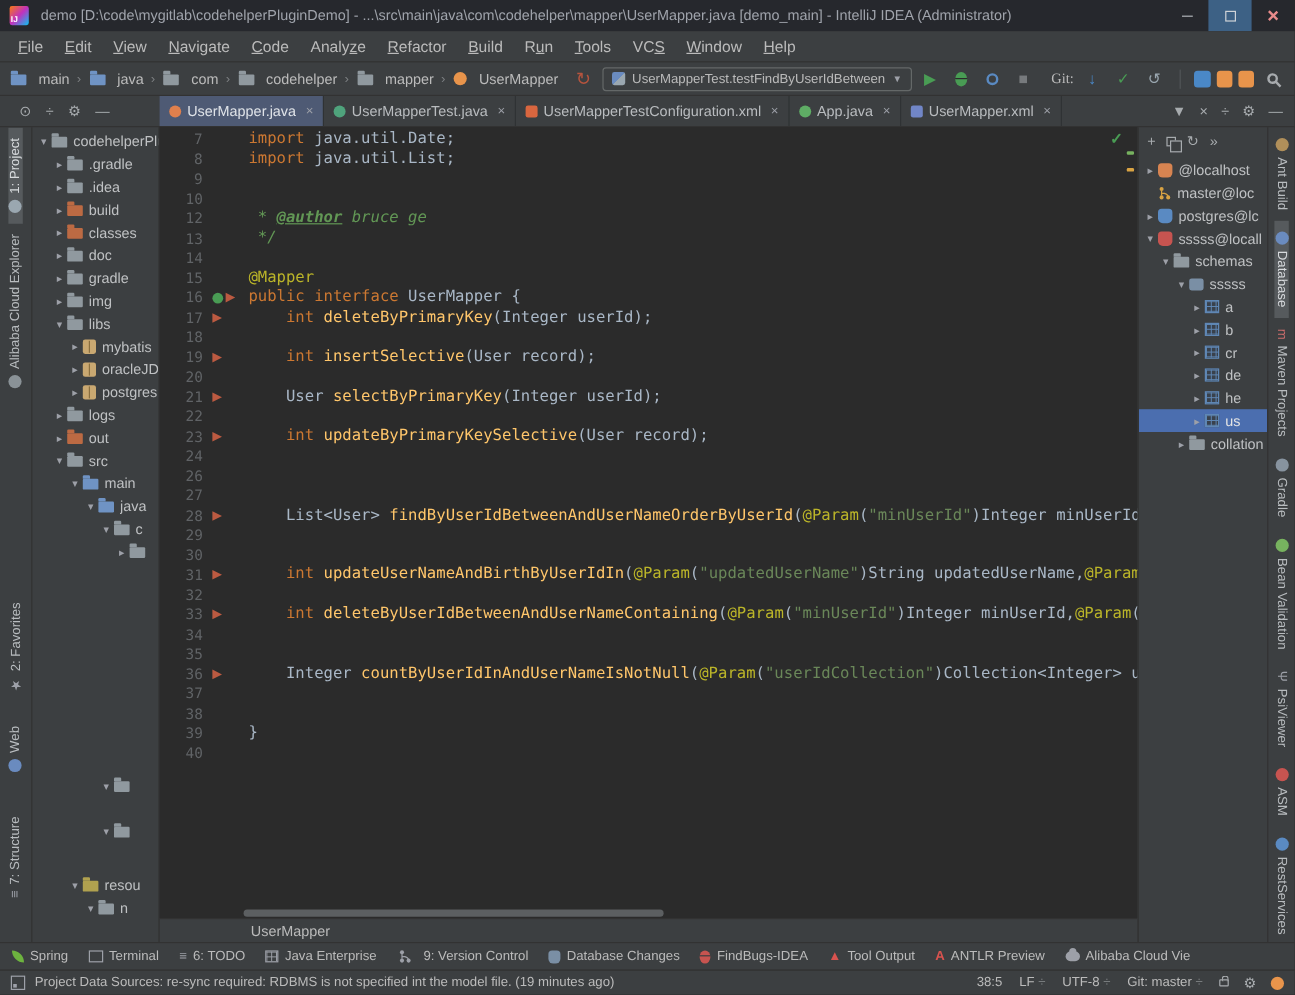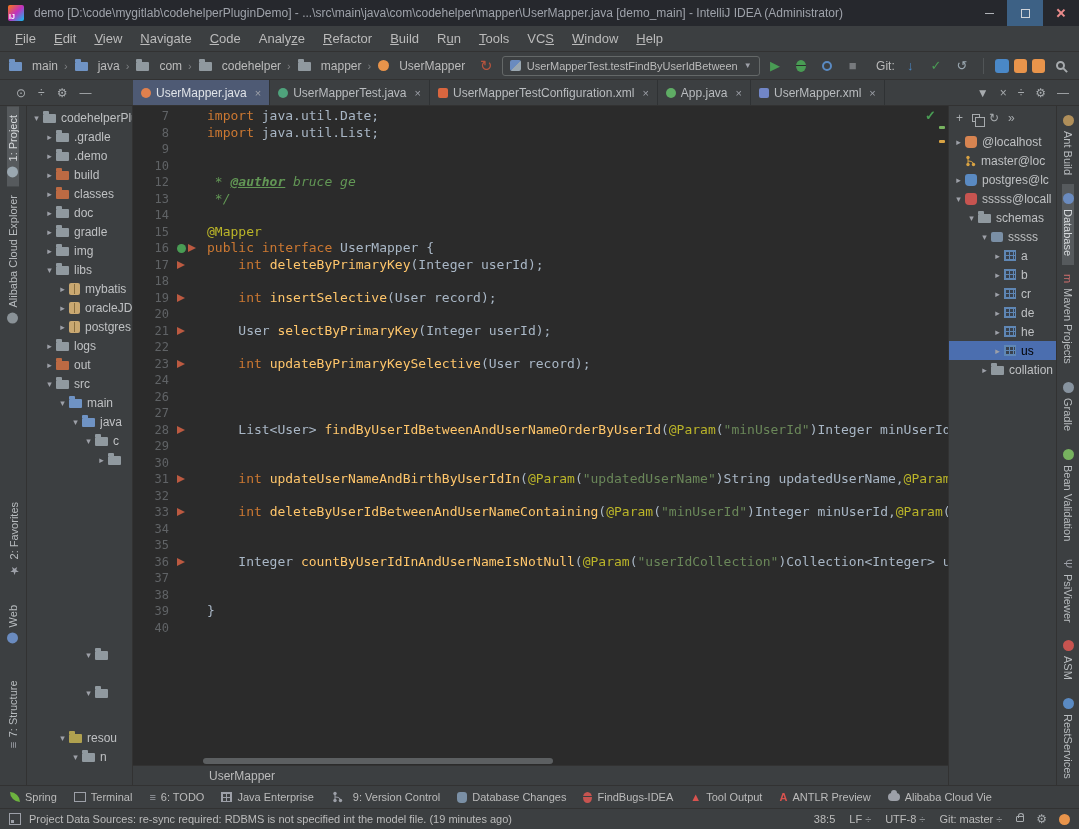--- a/index.html
+++ b/index.html
@@ -39,21 +39,21 @@
   .tb-back { color:#b5543e; font-size:15px; margin:0 4px 0 10px; transform:scaleX(-1); }
   .run-combo { display:flex; align-items:center; gap:6px; border:1px solid #646868; border-radius:3px;
     height:20px; padding:0 7px; font-size:11px; color:#bbbbbb; white-space:nowrap; }
   .rc-ic { width:11px; height:11px; border-radius:2px; background:linear-gradient(135deg,#6a8bbf 50%,#9aa7b0 50%); }
   .rc-arrow { font-size:8px; color:#9da0a8; }
   .tb-icon { width:22px; height:22px; display:flex; align-items:center; justify-content:center; font-size:13px; }
   .run-glyph { color:#499c54; } .stop-glyph { color:#777a7d; }
   .ic-bug { width:10px; height:12px; background:#499c54; border-radius:5px/6px; position:relative; }
   .ic-bug::before { content:""; position:absolute; top:5px; left:0; right:0; height:1px; background:#2b2b2b; }
   .ic-cov { width:10px; height:10px; border:2px solid #5a8ac2; border-radius:50%; }
-  .git-label { font-size:12px; color:#bbbbbb; margin-left:8px; }
+  .git-label { font-size:12px; color:#bbbbbb; margin-left:8px;font-family:Liberation Serif, serif; }
   .g-update { color:#4a88c7; } .g-commit { color:#499c54; } .g-revert { color:#9aa7b0; }
   .tb-divider { width:1px; height:16px; background:#515557; margin:0 6px; }
   .plug { width:14px; height:14px; border-radius:3px; }
   .plug.blue { background:#4a88c7; } .plug.orange { background:#e8944b; }
   .ic-search { width:9px; height:9px; border:2px solid #a7abae; border-radius:50%; position:relative; }
   .ic-search::after { content:""; position:absolute; width:6px; height:2px; background:#a7abae;
     transform:rotate(45deg); right:-5px; bottom:-3px; }
 
   
   .tabbar { height:26px; flex:none; background:#3c3f41; border-bottom:1px solid #323232; display:flex; align-items:stretch; }
@@ -80,21 +80,21 @@
   .si { width:11px; height:11px; border-radius:50%; display:inline-block; flex:none; }
   .sg { font-size:11px; flex:none; }
 
   
   .project-panel { width:106px; flex:none; background:#3c3f41; border-right:1px solid #323232;
     overflow:hidden; padding-top:2px; font-size:12px; }
   .trow { height:19px; display:flex; align-items:center; white-space:nowrap; overflow:hidden; }
   .trow.sel { background:#4b6eaf; color:#fff; }
   .arrow { width:11px; flex:none; text-align:center; color:#9da0a8; font-size:9px; }
   .tlabel { color:#bfc1c3; overflow:hidden; }
-  .trow.sel .tlabel { color:#000000; }
+  .trow.sel .tlabel { color:#e5e5e5; }
   .ic { flex:none; margin:0 5px 0 1px; display:inline-block; }
   .ic.folder { width:13px; height:9px; background:#90999f; border-radius:1px; position:relative; margin-top:2px; }
   .ic.folder::before { content:""; position:absolute; top:-3px; left:0; width:6px; height:3px; background:inherit; border-radius:1px 1px 0 0; }
   .ic.folder.ex  { background:#bc6a43; }
   .ic.folder.src { background:#6f93c4; }
   .ic.folder.res { background:#b0a14f; }
   .ic.jar { width:11px; height:12px; background:#c9a871; border-radius:2px; position:relative; }
   .ic.jar::before { content:""; position:absolute; left:5px; top:1px; bottom:1px; width:1px; background:#8a6f3f; }
   .ic.dbcyl { width:12px; height:12px; border-radius:3px 3px 4px 4px; }
   .ic.dbcyl.o { background:#d78451; } .ic.dbcyl.b { background:#5a8ac2; } .ic.dbcyl.r { background:#c75450; }
@@ -336,21 +336,21 @@
           <span class="tlabel">codehelperPlu</span>
         </div>
         <div class="trow" style="padding-left:17px">
           <span class="arrow">▸</span>
           <span class="ic folder"></span>
           <span class="tlabel">.gradle</span>
         </div>
         <div class="trow" style="padding-left:17px">
           <span class="arrow">▸</span>
           <span class="ic folder"></span>
-          <span class="tlabel">.demo</span>
+          <span class="tlabel">.idea</span>
         </div>
         <div class="trow" style="padding-left:17px">
           <span class="arrow">▸</span>
           <span class="ic folder ex"></span>
           <span class="tlabel">build</span>
         </div>
         <div class="trow" style="padding-left:17px">
           <span class="arrow">▸</span>
           <span class="ic folder ex"></span>
           <span class="tlabel">classes</span>

